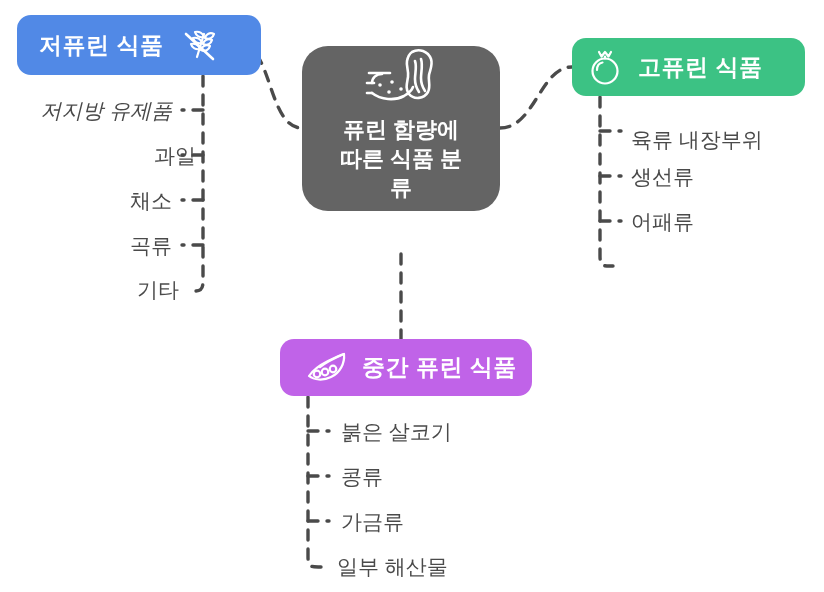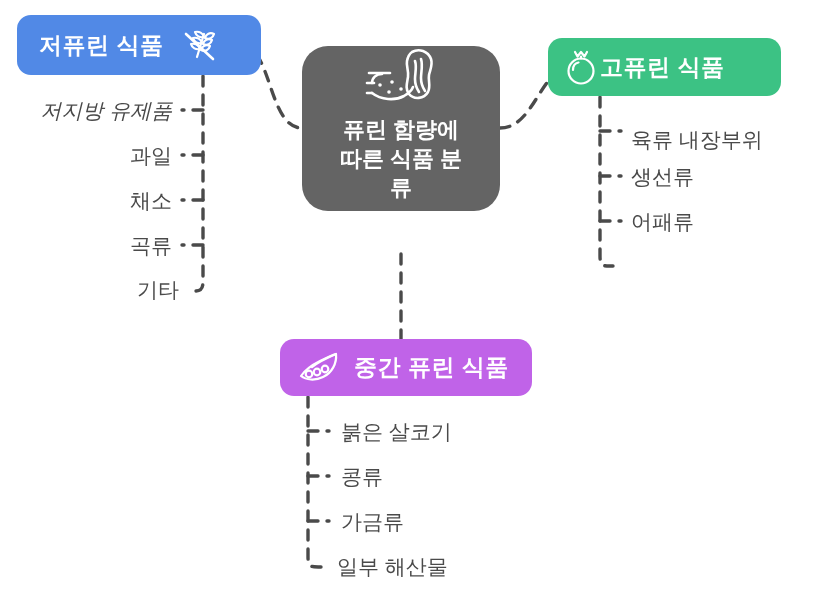--- a/index.html
+++ b/index.html
@@ -54,38 +54,38 @@
     width: 244px;
     height: 60px;
     background: #5189e6;
     padding: 0 14px 0 22px;
     justify-content: flex-start;
     gap: 14px;
   }
 
   
   #node-high {
-    left: 548px;
+    left: 572px;
     top: 38px;
     width: 233px;
     height: 58px;
     background: #3cc284;
     padding: 0 22px 0 14px;
     justify-content: flex-start;
-    gap: 0;
+    gap: 14px;
   }
 
   
   #node-mid {
     left: 280px;
     top: 339px;
     width: 252px;
     height: 57px;
     background: #c063e8;
-    padding: 0 22px 0 16px;
+    padding: 0 22px 0 24px;
     justify-content: flex-start;
     gap: 12px;
   }
 
   
   #node-center {
     left: 302px;
     top: 46px;
     width: 198px;
     height: 165px;
@@ -216,21 +216,21 @@
         <path d="M40,6 C33,9 24,13 16,19"></path>
         <circle cx="13" cy="26" r="3.3"></circle>
         <circle cx="21" cy="24" r="3.3"></circle>
         <circle cx="29" cy="21" r="3.3"></circle>
       </svg>
     </span>
     <span class="node-label">중간 퓨린 식품</span>
   </div>
 
   <div class="leaf leaf-left" style="right:652px; top:110px;font-style:italic;">저지방 유제품</div>
-  <div class="leaf leaf-left" style="right:652px; top:155px;">과일</div>
+  <div class="leaf leaf-left" style="right:628px; top:155px;">과일</div>
   <div class="leaf leaf-left" style="right:652px; top:200px;">채소</div>
   <div class="leaf leaf-left" style="right:652px; top:245px;">곡류</div>
   <div class="leaf leaf-left" style="right:645px; top:289px;">기타</div>
 
   <div class="leaf leaf-right" style="left:631px; top:131px;margin-top:8px;">육류 내장부위</div>
   <div class="leaf leaf-right" style="left:631px; top:176px;">생선류</div>
   <div class="leaf leaf-right" style="left:631px; top:221px;">어패류</div>
 
   <div class="leaf leaf-right" style="left:341px; top:431px;">붉은 살코기</div>
   <div class="leaf leaf-right" style="left:341px; top:476px;">콩류</div>

